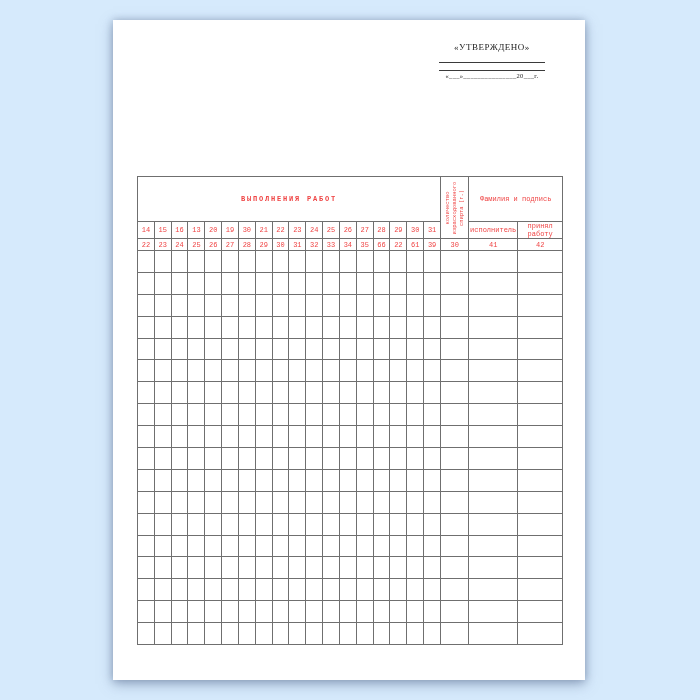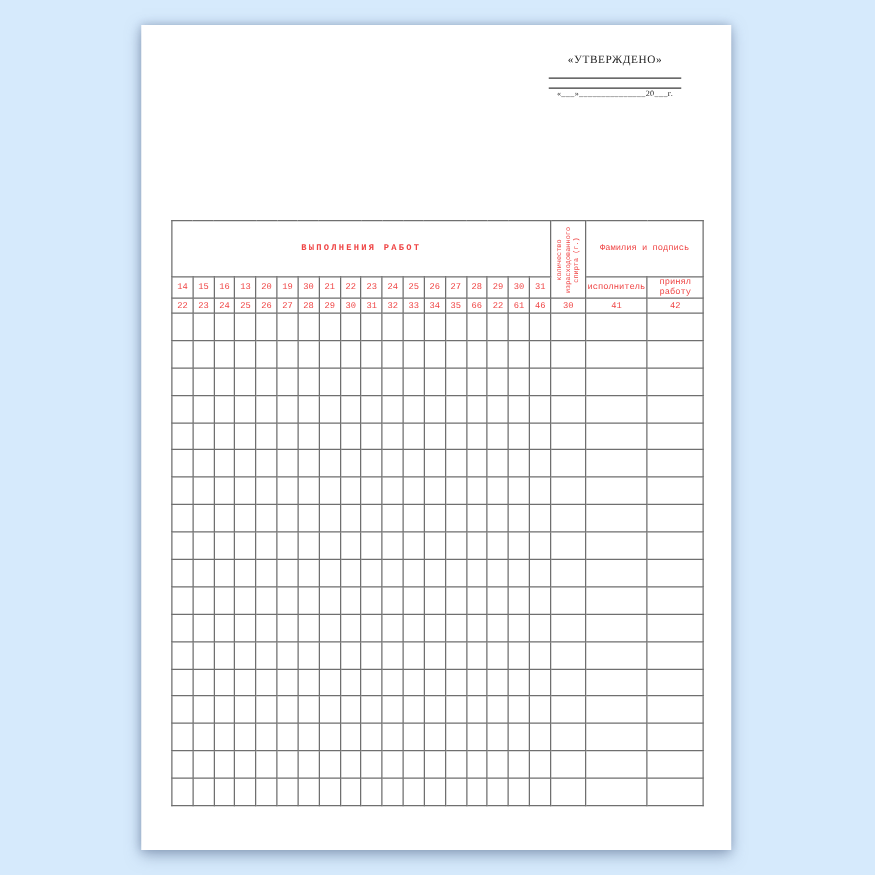--- a/index.html
+++ b/index.html
@@ -170,21 +170,21 @@
             <td>29</td>
             <td>30</td>
             <td>31</td>
             <td>32</td>
             <td>33</td>
             <td>34</td>
             <td>35</td>
             <td>66</td>
             <td>22</td>
             <td>61</td>
-            <td>46</td>
+            <td>39</td>
         <td>30</td>
         <td>41</td>
         <td>42</td>
       </tr>
       </tbody>
         <tbody id="table-body">
           <tr class="r-body">
             <td></td>
             <td></td>
             <td></td>

